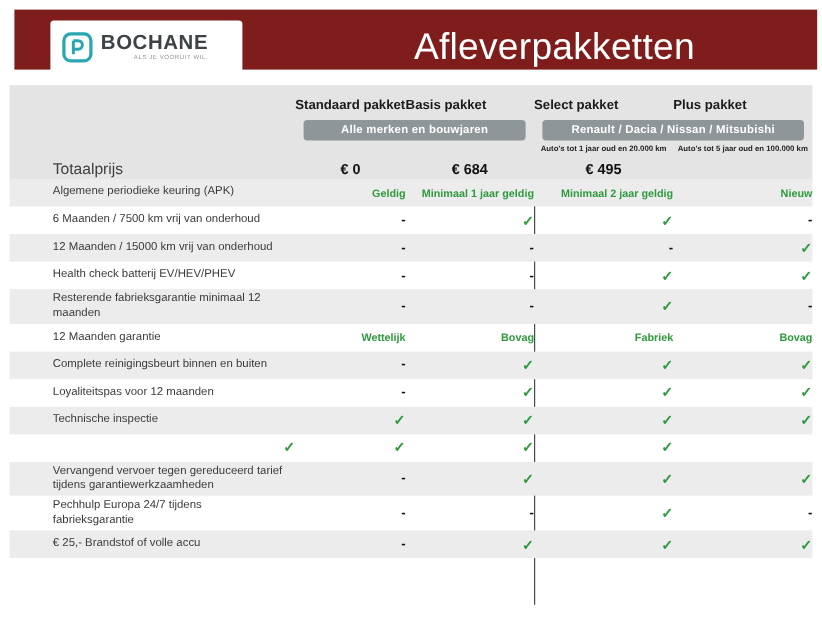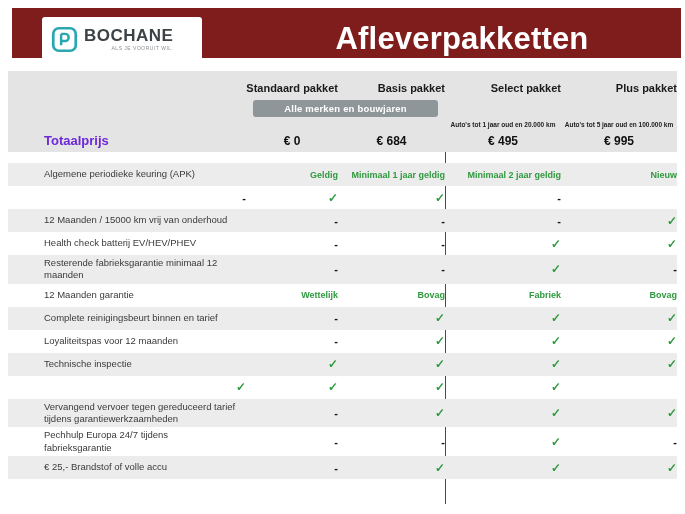--- a/index.html
+++ b/index.html
@@ -6,41 +6,41 @@
   body{width:685px;height:514px;background:#fff;font-family:"Liberation Sans",sans-serif;-webkit-font-smoothing:antialiased}
   .page{position:relative;width:685px;height:514px;background:#fff;overflow:hidden}
 
   
   .topbar{position:absolute;left:12px;top:8px;width:669px;height:50px;background:#7f1d1d}
   .logo-box{position:absolute;left:30px;top:9px;width:142px;height:44px;background:#fff;border-radius:3px;display:flex;align-items:center;padding:0 9px;gap:6px}
   .logo-icon{flex:0 0 auto}
   .logo-text{display:flex;flex-direction:column;line-height:1}
   .logo-name{font-size:17px;font-weight:bold;color:#3c4245;letter-spacing:.5px}
   .logo-tagline{font-size:5px;color:#8a9094;letter-spacing:.5px;margin-top:2px;align-self:flex-end}
-  .title{position:absolute;top:13px;left:250px;width:400px;margin:0;text-align:center;color:#fff;font-size:31px;font-weight:bold;letter-spacing:.2px}
+  .title{position:absolute;top:13px;left:250px;width:400px;margin:0;text-align:center;color:#fff;font-size:31px;font-weight:normal;letter-spacing:.2px}
 
   
   .grid{display:grid;grid-template-columns:238px 92px 107px 116px 116px;align-items:center}
 
   
   .thead{position:absolute;left:8px;top:71px;width:669px;height:81px;background:#e4e4e4;padding-top:11px;box-sizing:border-box}
-  .colhead{font-size:11px;font-weight:bold;color:#1a1a1a;text-align:right}
+  .colhead{font-size:11px;font-weight:bold;color:#1a1a1a;text-align:left}
   .badge-row{margin-top:6px}
   .badge{display:block;margin:0 7px;background:#8f969a;color:#fff;font-size:9.5px;font-weight:bold;text-align:center;border-radius:3px;padding:3px 0;letter-spacing:.2px}
   .span-a{grid-column:2/4}
   .span-b{grid-column:4/6}
   .subnote-row{margin-top:3px;height:9px}
   .subnote{font-size:6.5px;font-weight:bold;color:#222;text-align:center}
   .c4{grid-column:4}.c5{grid-column:5}
   .total-row{margin-top:4px}
-  .total-label{font-size:13px;font-weight:bold;color:#6d28d9;padding-left:36px}
+  .total-label{font-size:13px;font-weight:normal;color:#404040;padding-left:36px}
   .price{font-size:12px;font-weight:bold;color:#111;text-align:center}
 
   
-  .tbody{position:absolute;left:8px;top:163px;width:669px}
+  .tbody{position:absolute;left:8px;top:149px;width:669px}
   .trow{min-height:23px;padding:2px 0;box-sizing:border-box}
   .trow:nth-child(odd){background:#ececec}
   .lbl{font-size:9.5px;color:#3a3a3a;padding-left:36px;padding-right:10px;line-height:1.3}
   .val{text-align:right}
   .val.check{color:#2f9a3e;font-size:12px;font-weight:bold}
   .val.dash{color:#111;font-size:11px;font-weight:bold}
   .val.green-text{color:#2f9a3e;font-size:9px;font-weight:bold}
 
   
   .divider{position:absolute;left:445px;top:74px;width:1px;height:430px;background:#4a4a4a}
@@ -72,45 +72,48 @@
       <div class="colhead">Standaard pakket</div>
       <div class="colhead">Basis pakket</div>
       <div class="colhead">Select pakket</div>
       <div class="colhead">Plus pakket</div>
     </div>
     <div class="grid badge-row">
       <div></div>
       <div class="span-a">
           <span class="badge">Alle merken en bouwjaren</span>
         </div>
+      <div class="span-b">
+          <span class="badge">Renault / Dacia / Nissan / Mitsubishi</span>
+        </div>
     </div>
     <div class="grid subnote-row">
       <div class="subnote c4">Auto's tot 1 jaar oud en 20.000 km</div>
       <div class="subnote c5">Auto's tot 5 jaar oud en 100.000 km</div>
     </div>
     <div class="grid total-row">
       <div class="total-label">Totaalprijs</div>
       <div class="price">€ 0</div>
       <div class="price">€ 684</div>
       <div class="price">€ 495</div>
-      <div class="price">€ 995</div>
     </div>
   </div>
 
   <div class="tbody">
 
     <div class="grid trow">
       <div class="lbl">Algemene periodieke keuring (APK)</div>
       <div class="val green-text">Geldig</div>
       <div class="val green-text">Minimaal 1 jaar geldig</div>
       <div class="val green-text">Minimaal 2 jaar geldig</div>
       <div class="val green-text">Nieuw</div>
     </div>
 
     <div class="grid trow">
+      <div class="lbl">6 Maanden / 7500 km vrij van onderhoud</div>
       <div class="val dash">-</div>
       <div class="val check">✓</div>
       <div class="val check">✓</div>
       <div class="val dash">-</div>
     </div>
 
     <div class="grid trow">
       <div class="lbl">12 Maanden / 15000 km vrij van onderhoud</div>
       <div class="val dash">-</div>
       <div class="val dash">-</div>
@@ -136,21 +139,21 @@
 
     <div class="grid trow">
       <div class="lbl">12 Maanden garantie</div>
       <div class="val green-text">Wettelijk</div>
       <div class="val green-text">Bovag</div>
       <div class="val green-text">Fabriek</div>
       <div class="val green-text">Bovag</div>
     </div>
 
     <div class="grid trow">
-      <div class="lbl">Complete reinigingsbeurt binnen en tarief</div>
+      <div class="lbl">Complete reinigingsbeurt binnen en buiten</div>
       <div class="val dash">-</div>
       <div class="val check">✓</div>
       <div class="val check">✓</div>
       <div class="val check">✓</div>
     </div>
 
     <div class="grid trow">
       <div class="lbl">Loyaliteitspas voor 12 maanden</div>
       <div class="val dash">-</div>
       <div class="val check">✓</div>

